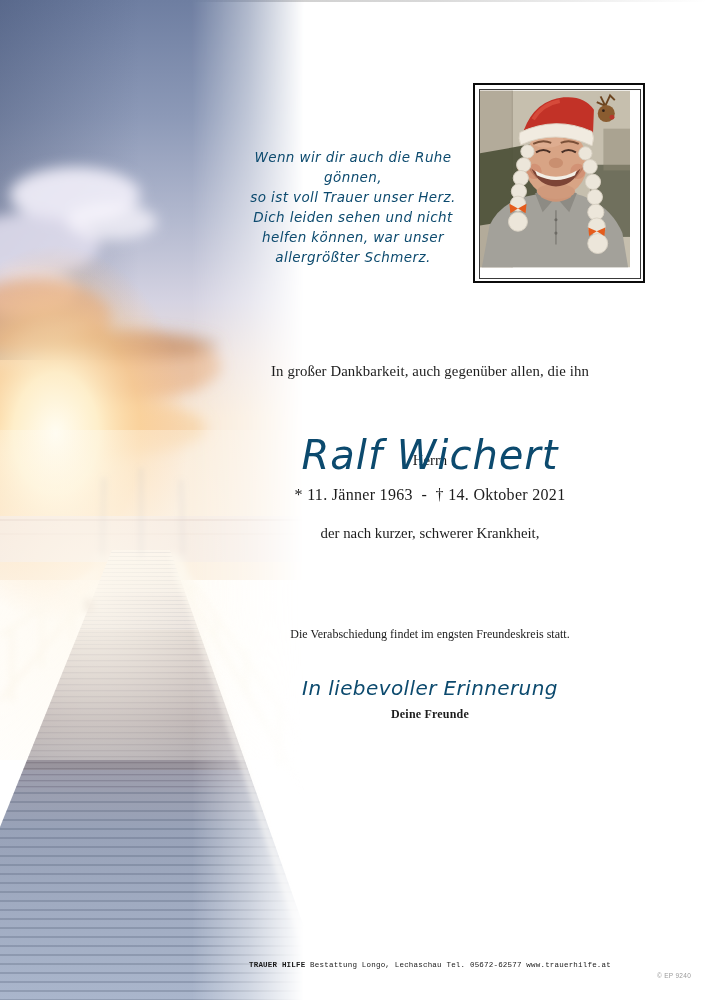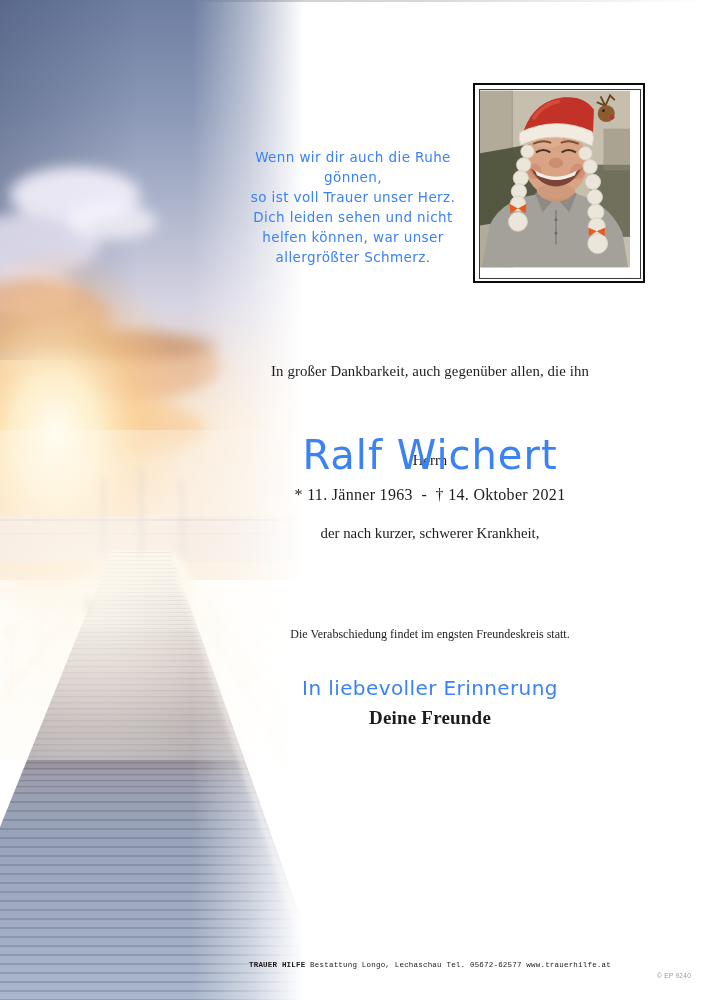--- a/index.html
+++ b/index.html
@@ -24,32 +24,32 @@
   .portrait{
     position:absolute;left:473px;top:83px;width:160px;height:188px;
     border:2.5px solid #0b0b0b;background:#fff;padding:4px;
   }
   .portrait .inner{width:100%;height:100%;border:1px solid #3a3a3a;overflow:hidden;}
   .portrait svg{display:block;}
   
   .txt{position:absolute;text-align:center;}
   .script{
     font-family:"DejaVu Sans","Liberation Sans",sans-serif;
-    letter-spacing:.4px;color:#3b82f6;
+    font-style:italic;letter-spacing:.4px;color:#0c4a6e;
   }
   .poem{left:228px;top:147px;width:250px;font-size:13.5px;line-height:20px;}
   .col{left:152px;width:556px;}
   .intro{top:362px;font-size:14.8px;line-height:18px;letter-spacing:.1px;}
   .salutation{top:414px;font-size:14.8px;margin-top:38px;}
   .name{top:430px;font-size:40px;line-height:50px;letter-spacing:1px;}
   .dates{top:486px;font-size:16px;white-space:pre;letter-spacing:.3px;}
   .passing{top:524px;font-size:14.8px;line-height:18.5px;}
   .farewell{top:627px;font-size:12px;}
   .remembrance{top:676px;font-size:20px;}
-  .mourners{top:707px;font-size:19px;font-weight:600;letter-spacing:.2px;}
+  .mourners{top:707px;font-size:12px;font-weight:600;letter-spacing:.2px;}
   
   .footer{
     top:961px;font-size:7.5px;letter-spacing:.2px;color:#1a1a1a;
     font-family:Liberation Mono, monospace;
   }
   .footer b{font-weight:700;}
   .copyright{
     position:absolute;left:657px;top:972px;font-size:6.5px;color:#9a9a9a;
     font-family:"Liberation Sans",sans-serif;letter-spacing:.3px;
   }

